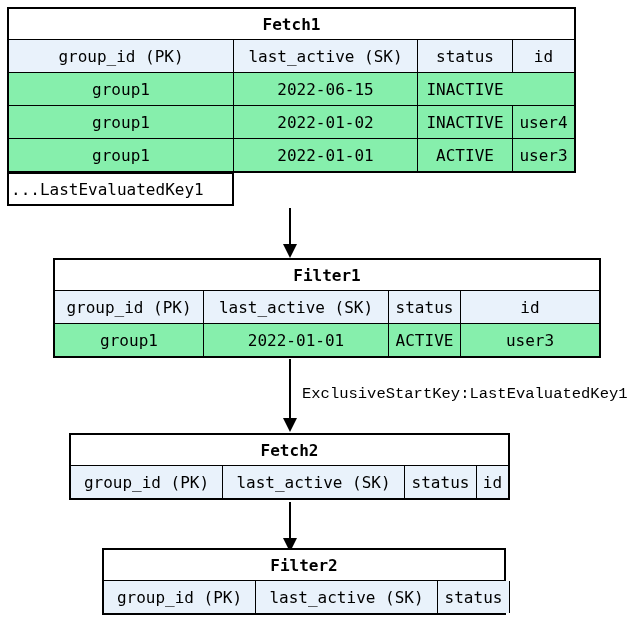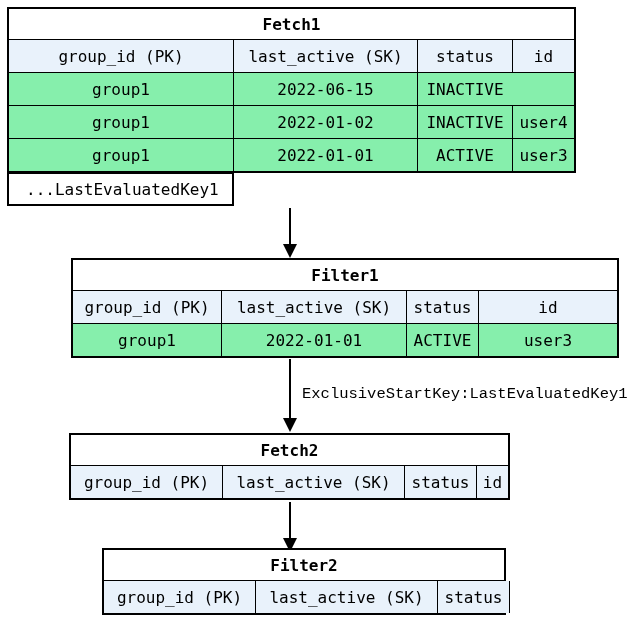--- a/index.html
+++ b/index.html
@@ -19,21 +19,21 @@
   .row + .row{border-top:1px solid #000000;}
   .row.hdr .cell{background:#e9f2fb;}
   .cell{
     box-sizing:border-box;flex:0 0 auto;display:flex;align-items:center;justify-content:center;
     font-size:16px;white-space:nowrap;overflow:hidden;
   }
   .cell.last{flex:1 1 auto;}
   .cell + .cell{border-left:1px solid #000000;}
   .tbl-footer{
     position:absolute;box-sizing:border-box;border:2px solid #000000;background:#ffffff;
-    display:flex;align-items:center;font-size:16px;padding-left:17px;white-space:nowrap;
+    display:flex;align-items:center;font-size:16px;padding-left:2px;white-space:nowrap;
   }
   .flow-arrow{position:absolute;width:14px;}
   .flow-arrow .shaft{
     position:absolute;left:6px;top:0;width:2px;background:#000000;
   }
   .flow-arrow .head{
     position:absolute;left:0;bottom:0;width:0;height:0;
     border-left:7px solid transparent;border-right:7px solid transparent;
     border-top:14px solid #000000;
   }
@@ -74,21 +74,21 @@
     </div>
 </div>
 
 <div class="tbl-footer" style="left:7px;top:172px;width:227px;height:34px;">...LastEvaluatedKey1</div>
 
 <div class="flow-arrow" style="left:283px;top:208px;height:50px;">
   <div class="shaft" style="height:38px;"></div>
   <div class="head"></div>
 </div>
 
-<div class="tbl" style="left:53px;top:258px;width:548px;margin-left:18px;">
+<div class="tbl" style="left:53px;top:258px;width:548px;">
   <div class="tbl-title">Filter1</div>
   <div>
       <div class="row hdr">
         <div class="cell" style="width: 148px;">group_id (PK)</div>
         <div class="cell" style="width: 185px;">last_active (SK)</div>
         <div class="cell" style="width: 72px;">status</div>
         <div class="cell last">id</div>
       </div>
       <div class="row data">
         <div class="cell" style="width: 148px;">group1</div>

